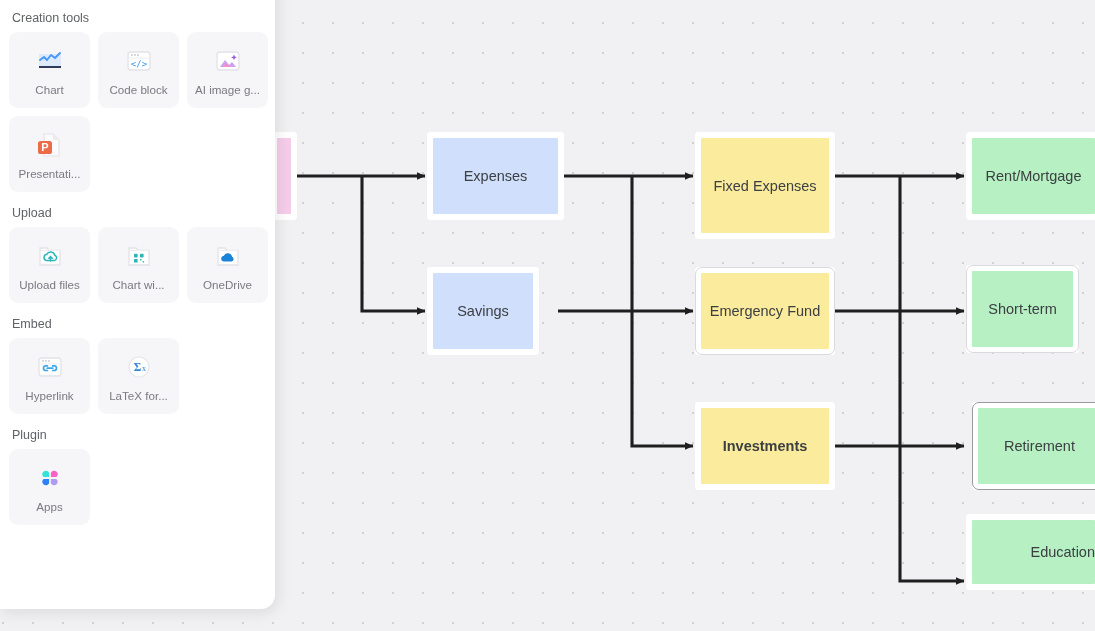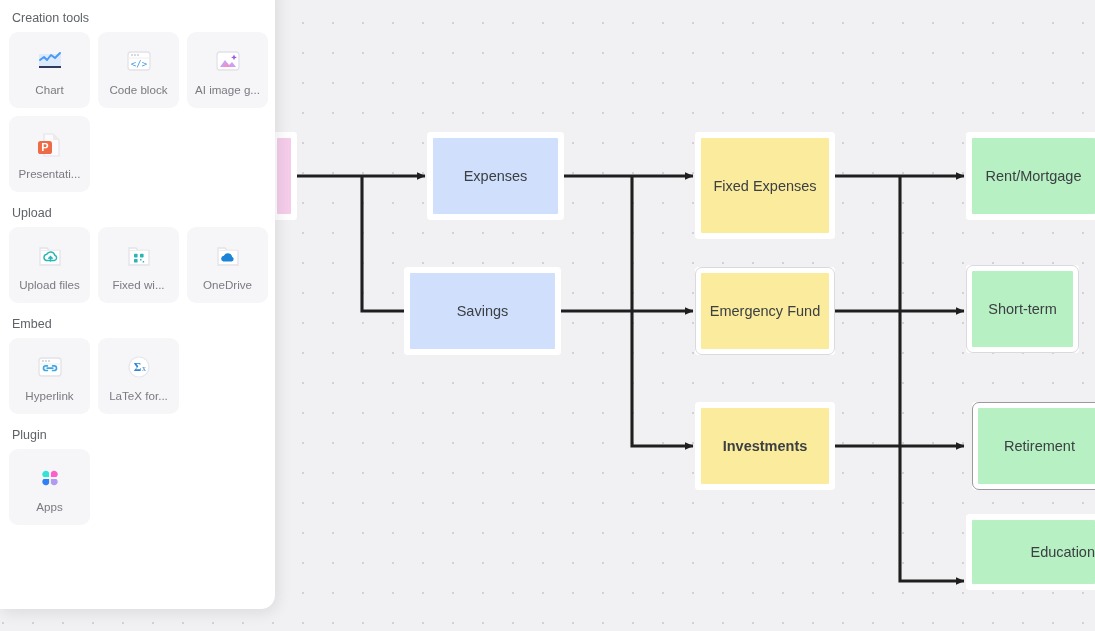--- a/index.html
+++ b/index.html
@@ -101,21 +101,21 @@
       </g>
     </svg>
 
     <div id="nodes">
         <div class="node" style="left: 277px; top: 138px; width: 14px; height: 76px; background: rgb(245, 205, 234); box-shadow: rgb(255, 255, 255) 0px 0px 0px 6px;">
           <span></span>
         </div>
         <div class="node" style="left: 433px; top: 138px; width: 125px; height: 76px; background: rgb(207, 223, 252);">
           <span>Expenses</span>
         </div>
-        <div class="node" style="left: 410px; top: 273px; width: 145px; height: 76px; background: rgb(207, 223, 252);">
+        <div class="node" style="left: 433px; top: 273px; width: 100px; height: 76px; background: rgb(207, 223, 252);">
           <span>Savings</span>
         </div>
         <div class="node" style="left: 701px; top: 138px; width: 128px; height: 95px; background: rgb(251, 235, 156);">
           <span>Fixed Expenses</span>
         </div>
         <div class="node sel-soft" style="left: 701px; top: 273px; width: 128px; height: 76px; background: rgb(251, 235, 156);">
           <span>Emergency Fund</span>
         </div>
         <div class="node" style="left: 701px; top: 408px; width: 128px; height: 76px; background: rgb(251, 235, 156); font-weight: bold;">
           <span>Investments</span>
@@ -191,21 +191,21 @@
           <div class="tile">
             <span class="ico"><svg width="34" height="34" viewBox="0 0 34 34" xmlns="http://www.w3.org/2000/svg">
                 <path d="M7 9h7l2 2.4h11V26H7z" fill="#fff" stroke="#e2e2e8" stroke-width="1.3"></path>
                 <path d="M7 11.5h20" stroke="#eeeef2"></path>
                 <rect x="12" y="14.8" width="3.6" height="3.6" rx="0.7" fill="#2bb5b8"></rect>
                 <rect x="18" y="14.8" width="3.6" height="3.6" rx="0.7" fill="#2bb5b8"></rect>
                 <rect x="12" y="20" width="3.6" height="3.6" rx="0.7" fill="#2bb5b8"></rect>
                 <rect x="18" y="20" width="1.6" height="1.6" rx="0.4" fill="#2bb5b8"></rect>
                 <rect x="20.6" y="22" width="1.6" height="1.6" rx="0.4" fill="#2bb5b8"></rect>
               </svg></span>
-            <span class="lbl">Fixed wi...</span>
+            <span class="lbl">Chart wi...</span>
           </div>
           <div class="tile">
             <span class="ico"><svg width="34" height="34" viewBox="0 0 34 34" xmlns="http://www.w3.org/2000/svg">
                 <path d="M7 9h7l2 2.4h11V26H7z" fill="#fff" stroke="#e2e2e8" stroke-width="1.3"></path>
                 <path d="M7 11.5h20" stroke="#eeeef2"></path>
                 <path d="M12.4 22.6a3 3 0 0 1 .5-5.9 4.4 4.4 0 0 1 8.2 1 2.6 2.6 0 0 1-.4 4.9z" fill="#1b84d8"></path>
               </svg></span>
             <span class="lbl">OneDrive</span>
           </div>
         </div>

